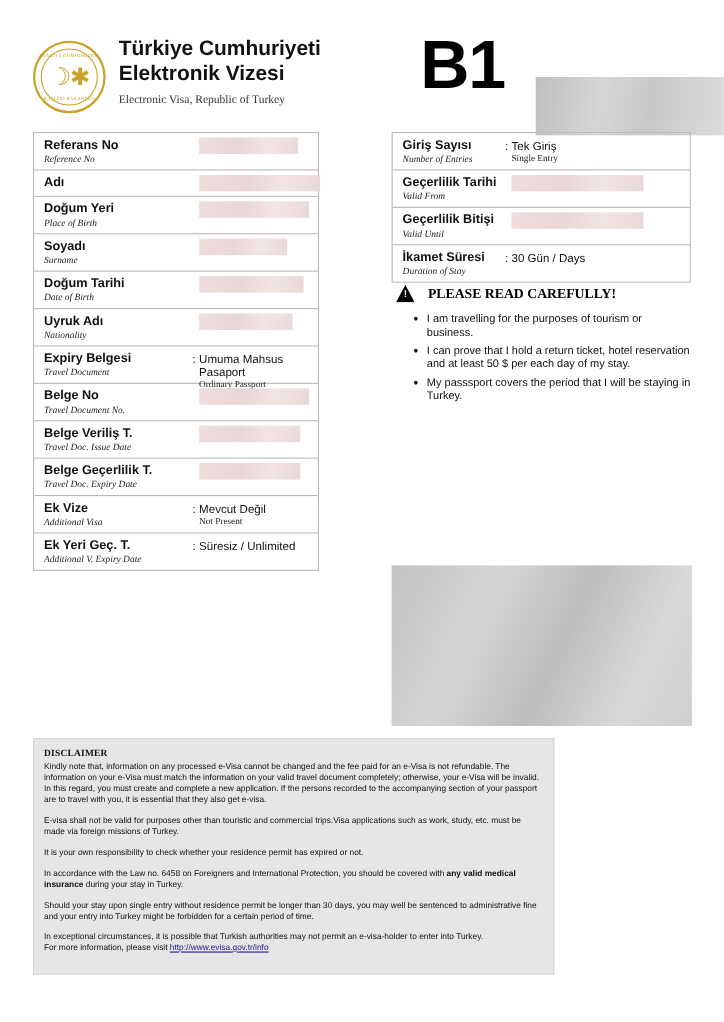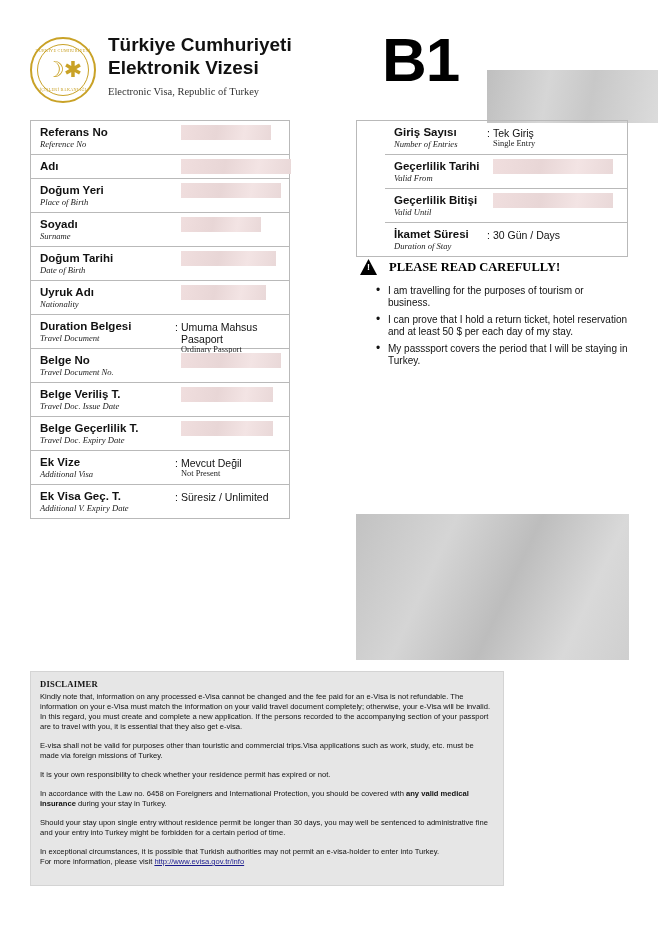--- a/index.html
+++ b/index.html
@@ -172,21 +172,20 @@
   }
 
   
   .right-table {
     position: absolute;
     left: 356px;
     top: 120px;
     width: 272px;
     border: 1px solid #b9b9b9;
     box-sizing: border-box;
-    padding-left: 28px;
   }
   .right-table .row-value { left: 108px; }
 
   
   .warn-box {
     position: absolute;
     left: 356px;
     top: 259px;
     width: 272px;
   }
@@ -331,21 +330,21 @@
         <div class="lbl-tr">Doğum Tarihi</div>
         <div class="lbl-en">Date of Birth</div>
         <div class="row-redact redact-pink" style="left: 150px; width: 95px;"></div>
       </div>
       <div class="row">
         <div class="lbl-tr">Uyruk Adı</div>
         <div class="lbl-en">Nationality</div>
         <div class="row-redact redact-pink" style="left: 150px; width: 85px;"></div>
       </div>
       <div class="row">
-        <div class="lbl-tr">Duration Belgesi</div>
+        <div class="lbl-tr">Expiry Belgesi</div>
         <div class="lbl-en">Travel Document</div>
         <div class="row-value" style="left: 150px;">
           <span class="colon">:</span>
           <div class="val-tr">Umuma Mahsus Pasaport</div>
           <div class="val-en">Ordinary Passport</div>
         </div>
       </div>
       <div class="row">
         <div class="lbl-tr">Belge No</div>
         <div class="lbl-en">Travel Document No.</div>
@@ -364,21 +363,21 @@
       <div class="row">
         <div class="lbl-tr">Ek Vize</div>
         <div class="lbl-en">Additional Visa</div>
         <div class="row-value" style="left: 150px;">
           <span class="colon">:</span>
           <div class="val-tr">Mevcut Değil</div>
           <div class="val-en">Not Present</div>
         </div>
       </div>
       <div class="row">
-        <div class="lbl-tr">Ek Visa Geç. T.</div>
+        <div class="lbl-tr">Ek Yeri Geç. T.</div>
         <div class="lbl-en">Additional V. Expiry Date</div>
         <div class="row-value" style="left: 150px;">
           <span class="colon">:</span>
           <div class="val-tr">Süresiz / Unlimited</div>
         </div>
       </div>
     </div>
 
   <div class="right-table" id="right-table">
       <div class="row">

